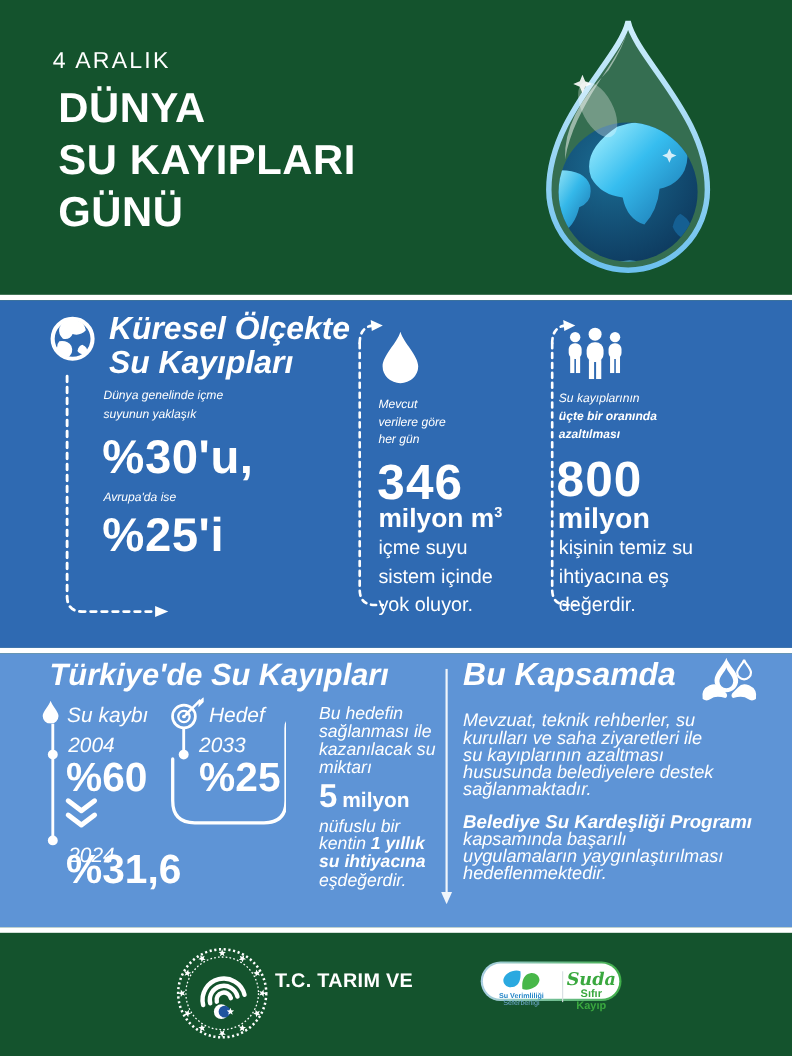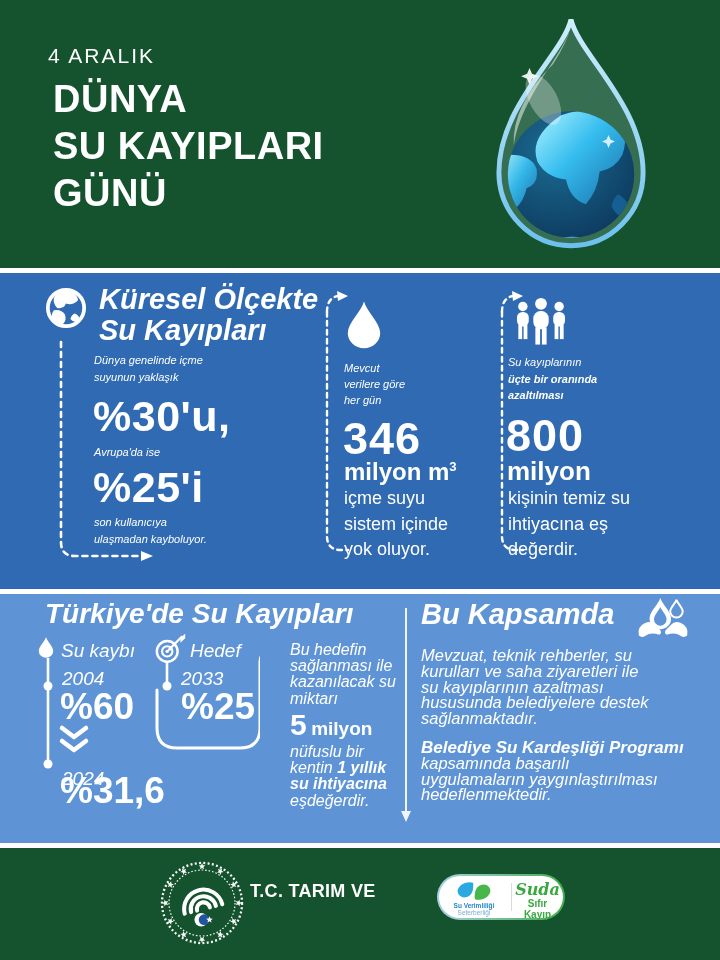--- a/index.html
+++ b/index.html
@@ -21,21 +21,21 @@
   .unit{font-size:24px;font-weight:bold;}
   .outro{font-size:18px;line-height:25.5px;}
   .tk-title{font-size:28px;}
   .tk-label{font-size:19px;}
   .tk-year{font-size:19px;}
   .tk-pct{font-size:37px;font-weight:bold;}
   .benefit{font-size:16px;line-height:16.2px;}
   .scope-p{font-size:16.5px;line-height:15.8px;}
   .ministry{font-size:18px;font-weight:bold;line-height:26px;letter-spacing:.3px;}
   .badge-outer{background:linear-gradient(90deg,#aacfe4,#3fae49);border-radius:24px;padding:2px;}
-  .badge-inner{position:relative;background:#fff;border-radius:22px;width:124px;height:42px;}
+  .badge-inner{position:relative;background:#fff;border-radius:22px;width:124px;height:32px;}
   .camp1{font-size:6.5px;font-weight:bold;color:#2586c8;line-height:7px;}
   .camp2{font-size:6.5px;color:#74aed6;line-height:7px;}
   .brand-script{font-family:"DejaVu Serif",serif;font-style:italic;font-weight:bold;
                 font-size:16px;color:#3aa83f;line-height:17px;}
   .brand-name{font-size:10px;font-weight:bold;color:#3aa83f;line-height:11px;}
   sup{font-size:.55em;}
 </style>
 </head>
 <body>
 
@@ -101,24 +101,20 @@
     <polygon points="86,211 98,216 86,221" fill="#fff"></polygon>
   </svg>
 
   <div class="abs intro" style="left:94px;top:352px;">
     <div>Dünya genelinde içme</div>
     <div>suyunun yaklaşık</div>
   </div>
   <div class="abs bigstat" style="left:93px;top:392px;">%30'u,</div>
   <div class="abs intro" style="left:94px;top:444px;">Avrupa'da ise</div>
   <div class="abs bigstat" style="left:93px;top:463px;">%25'i</div>
-  <div class="abs intro" style="left:94px;top:514px;line-height:17px;">
-    <div>son kullanıcıya</div>
-    <div>ulaşmadan kayboluyor.</div>
-  </div>
 
   <svg class="abs" style="left:320px;top:286px;" width="40" height="285" viewBox="0 0 40 285">
     <path d="M7 26 Q7 12 18 10" fill="none" stroke="#fff" stroke-width="2.4" stroke-dasharray="4.5 4.5" stroke-linecap="round"></path>
     <polygon points="17,5 28,10 18,15" fill="#fff"></polygon>
     <path d="M7 26 V250 Q7 264 21 264 H28" fill="none" stroke="#fff" stroke-width="2.4" stroke-dasharray="4.5 4.5" stroke-linecap="round"></path>
   </svg>
   <svg class="abs" style="left:346px;top:299px;" width="36" height="50" viewBox="0 0 40 54">
     <path d="M20 2 C23 13 38 26 38 37 A18 17 0 1 1 2 37 C2 26 17 13 20 2 Z" fill="#fff"></path>
   </svg>
   <div class="abs intro" style="left:344px;top:360px;line-height:16.2px;">

